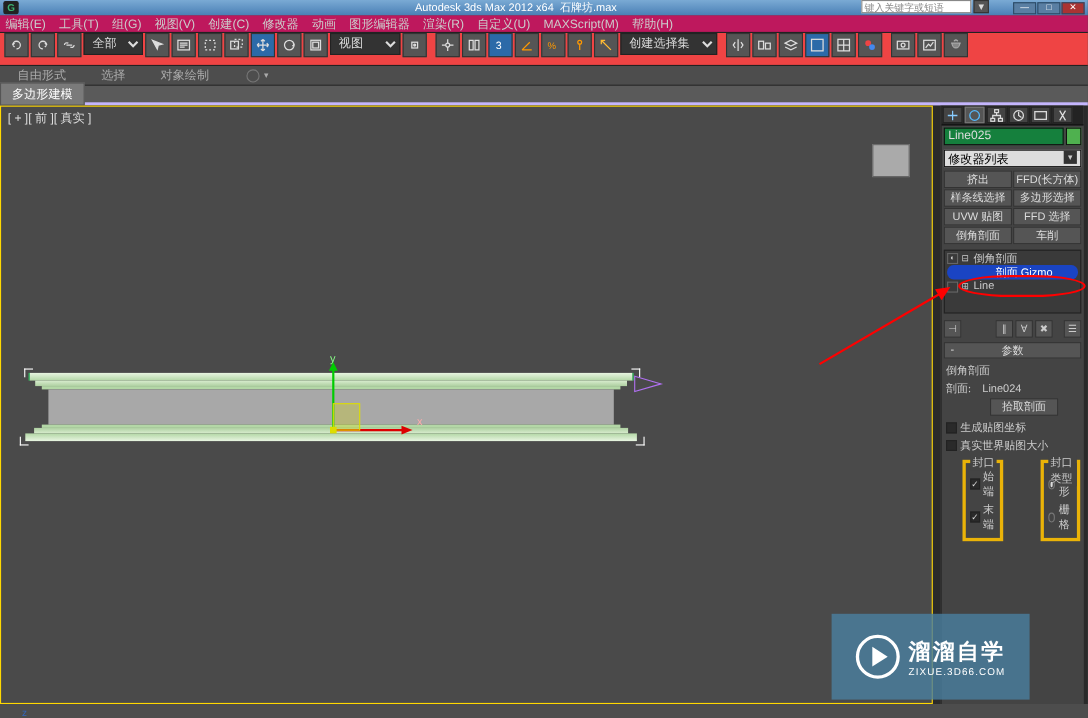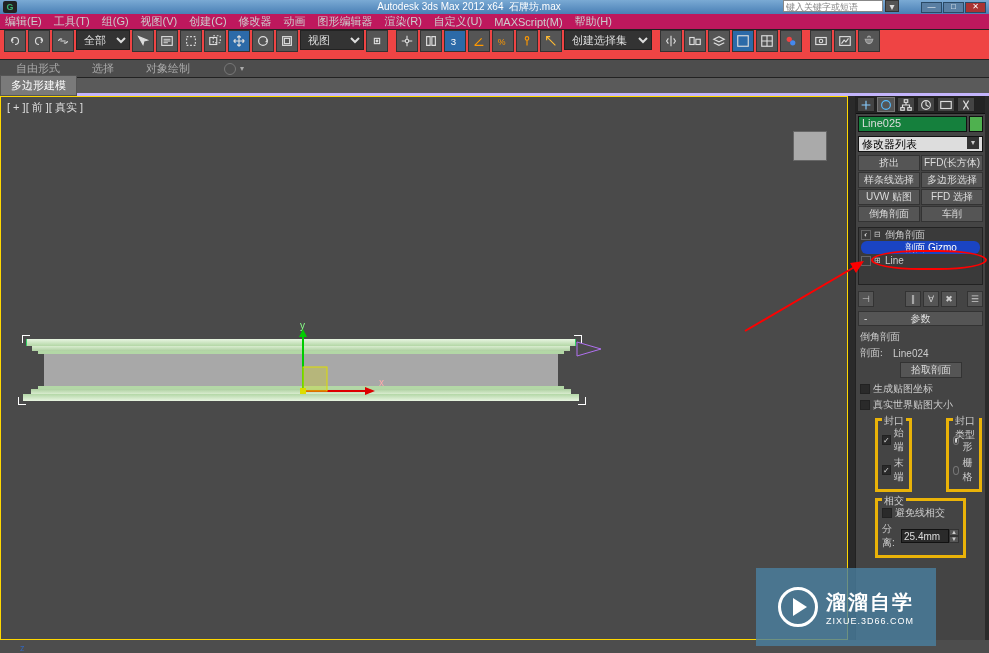--- a/index.html
+++ b/index.html
@@ -92,21 +92,21 @@
   .radio { width: 9px; height: 9px; border: 1px solid #777; border-radius: 50%; display:inline-block; position: relative; }
   .radio.checked::after { content:""; position:absolute; inset:1px; background:#ddd; border-radius:50%; }
   .group-box { border: 3px solid #eab308; padding: 3px 4px; margin: 2px 15px; position: relative; }
   .group-box > .lbl { position: absolute; top: -7px; left: 4px; background: #444; padding: 0 2px; font-size: 10px;}
   .spinner { display:flex; }
   .spinner input { width: 48px; height: 14px; background:#2a2a2a; border:1px solid #111; color:#ddd; font-size: 10px; padding: 0 2px; }
   .spinner .spin { width:10px; display:flex; flex-direction:column;}
   .spinner .spin div { flex:1; background:#555; border:1px solid #333; font-size:6px; text-align:center; line-height: 5px;}
 
   
-  .watermark { position: absolute; right: 53px; bottom: 7px; width: 180px; height: 78px; background: #4a7fa0cc; display:flex; align-items:center; justify-content:center; gap: 8px; padding: 0 10px; }
+  .watermark { position: absolute; right: 53px; bottom: 17px; width: 180px; height: 78px; background: #4a7fa0cc; display:flex; align-items:center; justify-content:center; gap: 8px; padding: 0 10px; }
   .watermark .play { width: 40px; height: 40px; border: 3px solid #fff; border-radius: 50%; display:flex; align-items:center; justify-content:center;}
   .watermark .play::after { content:""; border-left: 14px solid #fff; border-top: 9px solid transparent; border-bottom: 9px solid transparent; margin-left:4px;}
   .watermark .txt { color: #fff; }
   .watermark .ch { font-size: 20px; font-weight: bold; letter-spacing: 2px; }
   .watermark .url { font-size: 9px; letter-spacing: 1px;}
 
   
   .anno-arrow { position: absolute; pointer-events:none; }
   .anno-circle { position: absolute; border: 2px solid red; border-radius: 50%/60%; width: 116px; height: 20px; right: 2px; top: 250px; pointer-events:none;}
 
@@ -487,37 +487,20 @@
               <span class="radio checked"></span>
               <span>变形</span>
             </div>
           <div class="row">
               <span class="radio"></span>
               <span>栅格</span>
             </div>
         </div>
       </div>
 
-      <div class="group-box" style="margin-top:4px">
-        <span class="lbl">相交</span>
-        <div class="row">
-            <span class="checkbox"></span>
-            <span>避免线相交</span>
-          </div>
-        <div class="row" style="justify-content:flex-end">
-          <span>分离:</span>
-          <div class="spinner">
-            <input value="25.4mm" style="">
-            <div class="spin">
-                <div>▲</div>
-                <div>▼</div>
-              </div>
-          </div>
-        </div>
-      </div>
     </div>
   </div>
 
   <div class="scroll-strip"></div>
 </div>
 
 <svg class="anno-arrow" style="left:740px;top:259px" width="140" height="80">
   <line x1="5" y1="72" x2="118" y2="6" stroke="red" stroke-width="2"></line>
   <polygon points="124,2 110,4 116,14" fill="red"></polygon>
 </svg>

